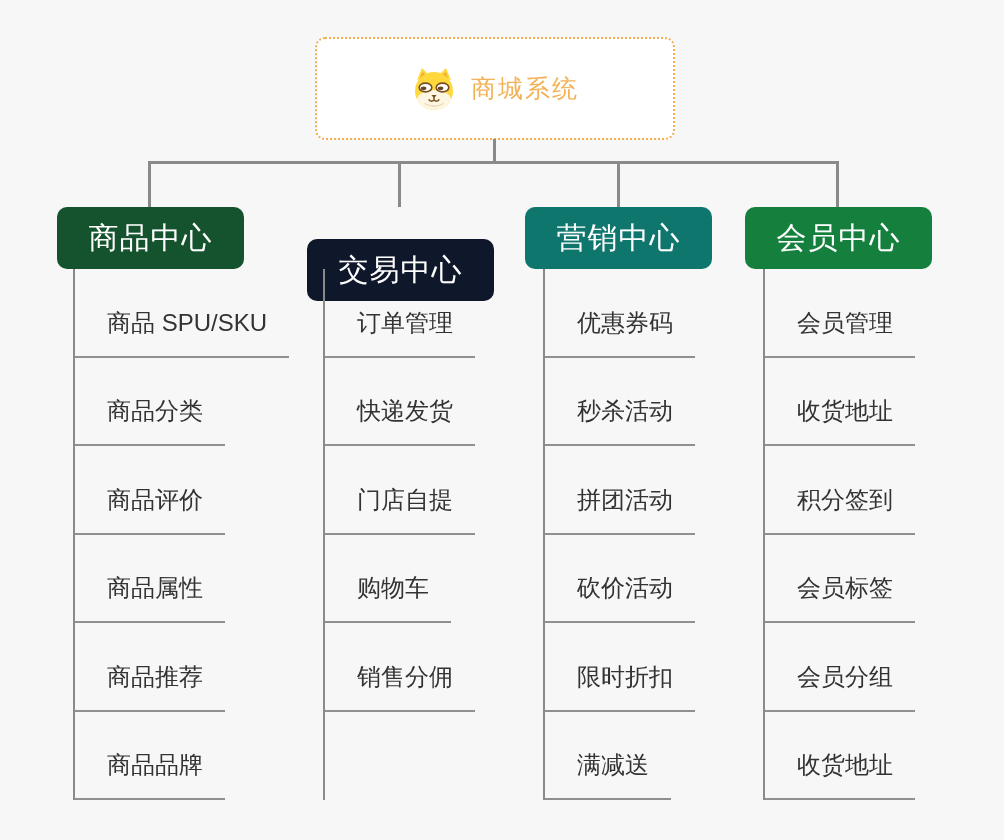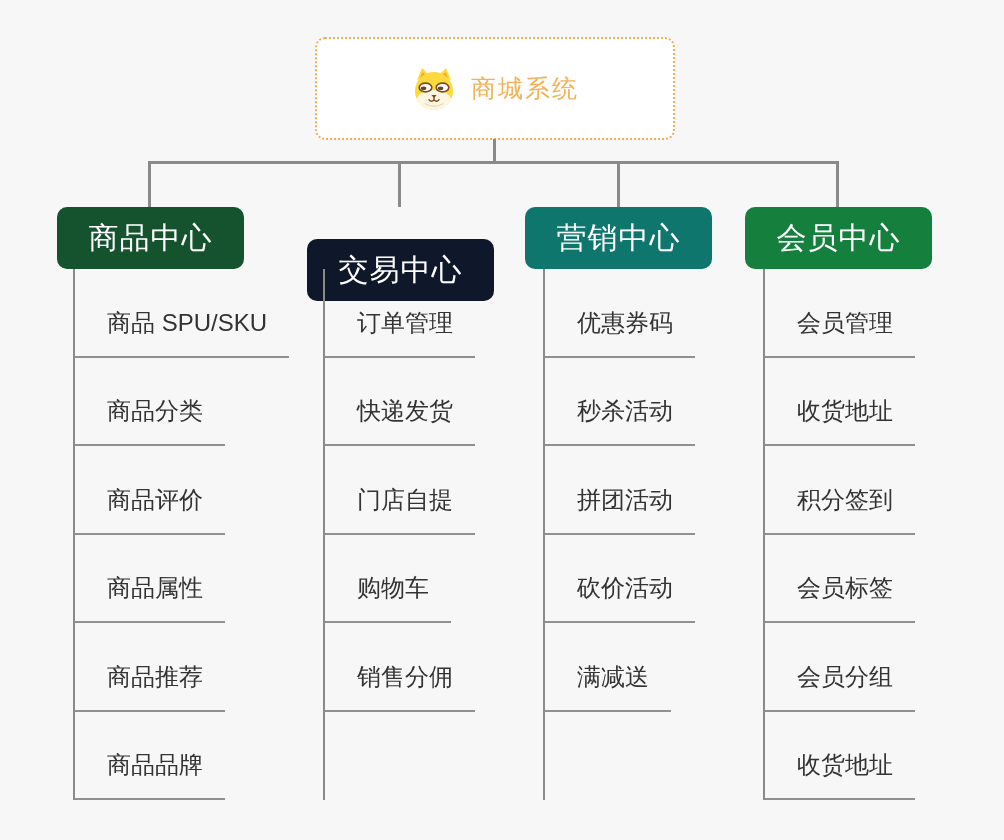--- a/index.html
+++ b/index.html
@@ -160,20 +160,23 @@
     <div class="node-item">
         <span>秒杀活动</span>
       </div>
     <div class="node-item">
         <span>拼团活动</span>
       </div>
     <div class="node-item">
         <span>砍价活动</span>
       </div>
     <div class="node-item">
+        <span>限时折扣</span>
+      </div>
+    <div class="node-item">
         <span>满减送</span>
       </div>
   </div>
 
   <div class="subtree" style="left:763px">
     <div class="node-item">
         <span>会员管理</span>
       </div>
     <div class="node-item">
         <span>收货地址</span>

